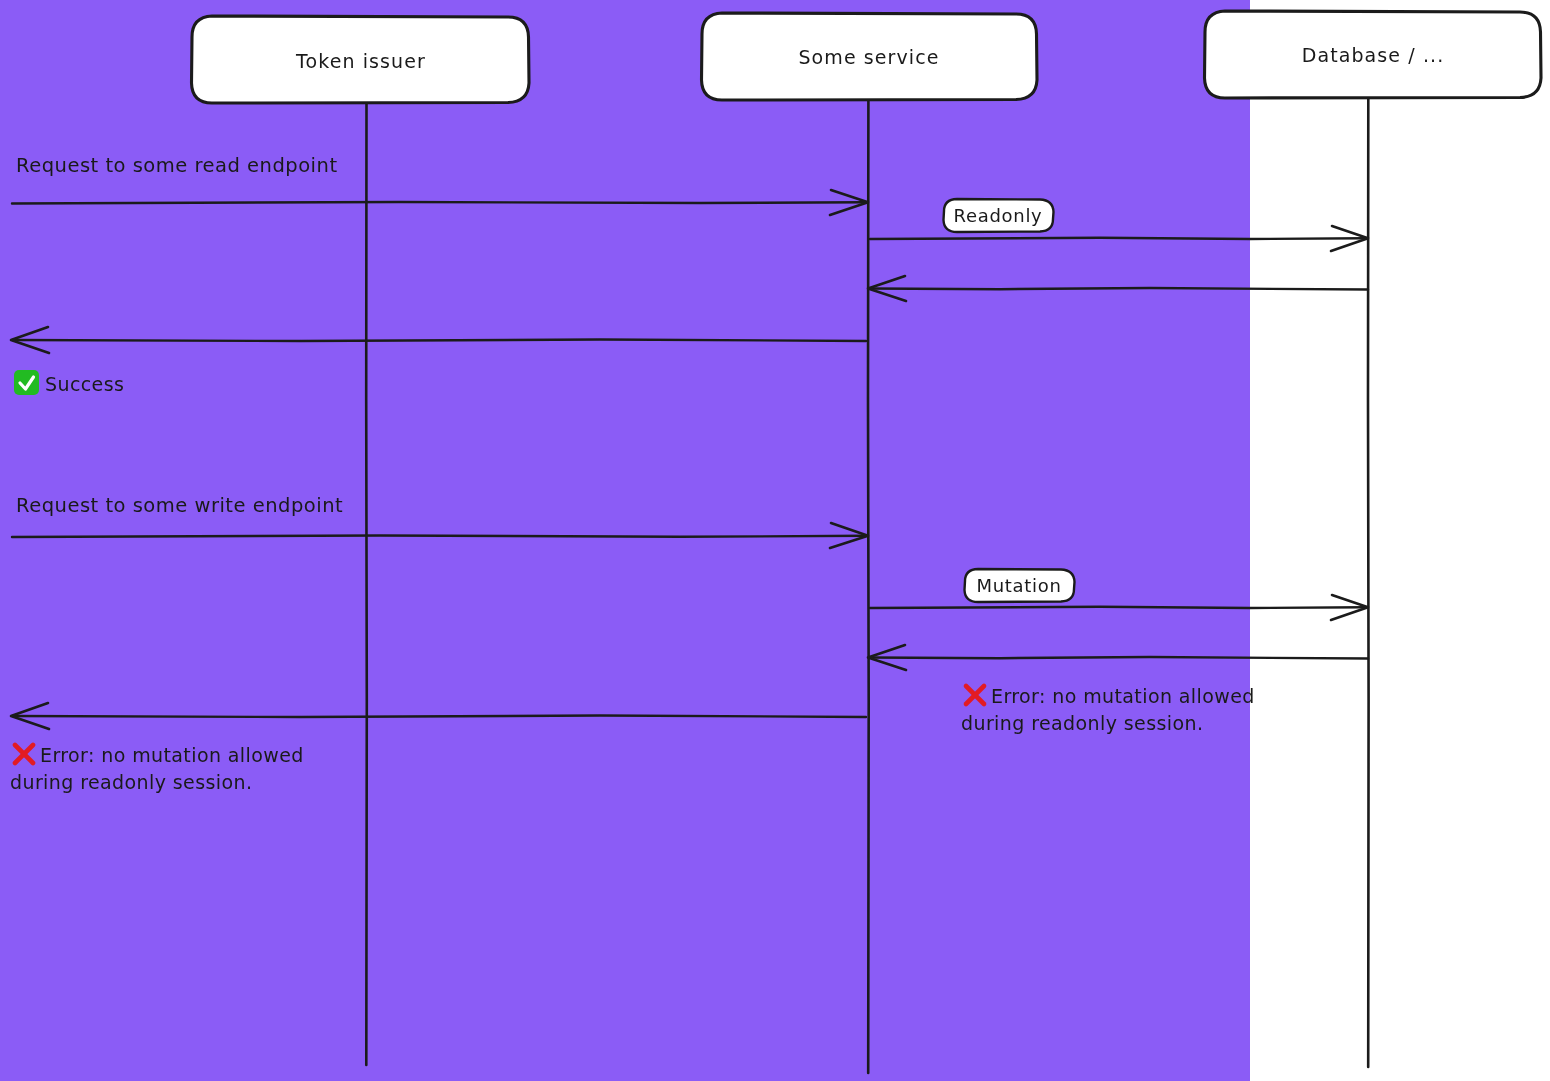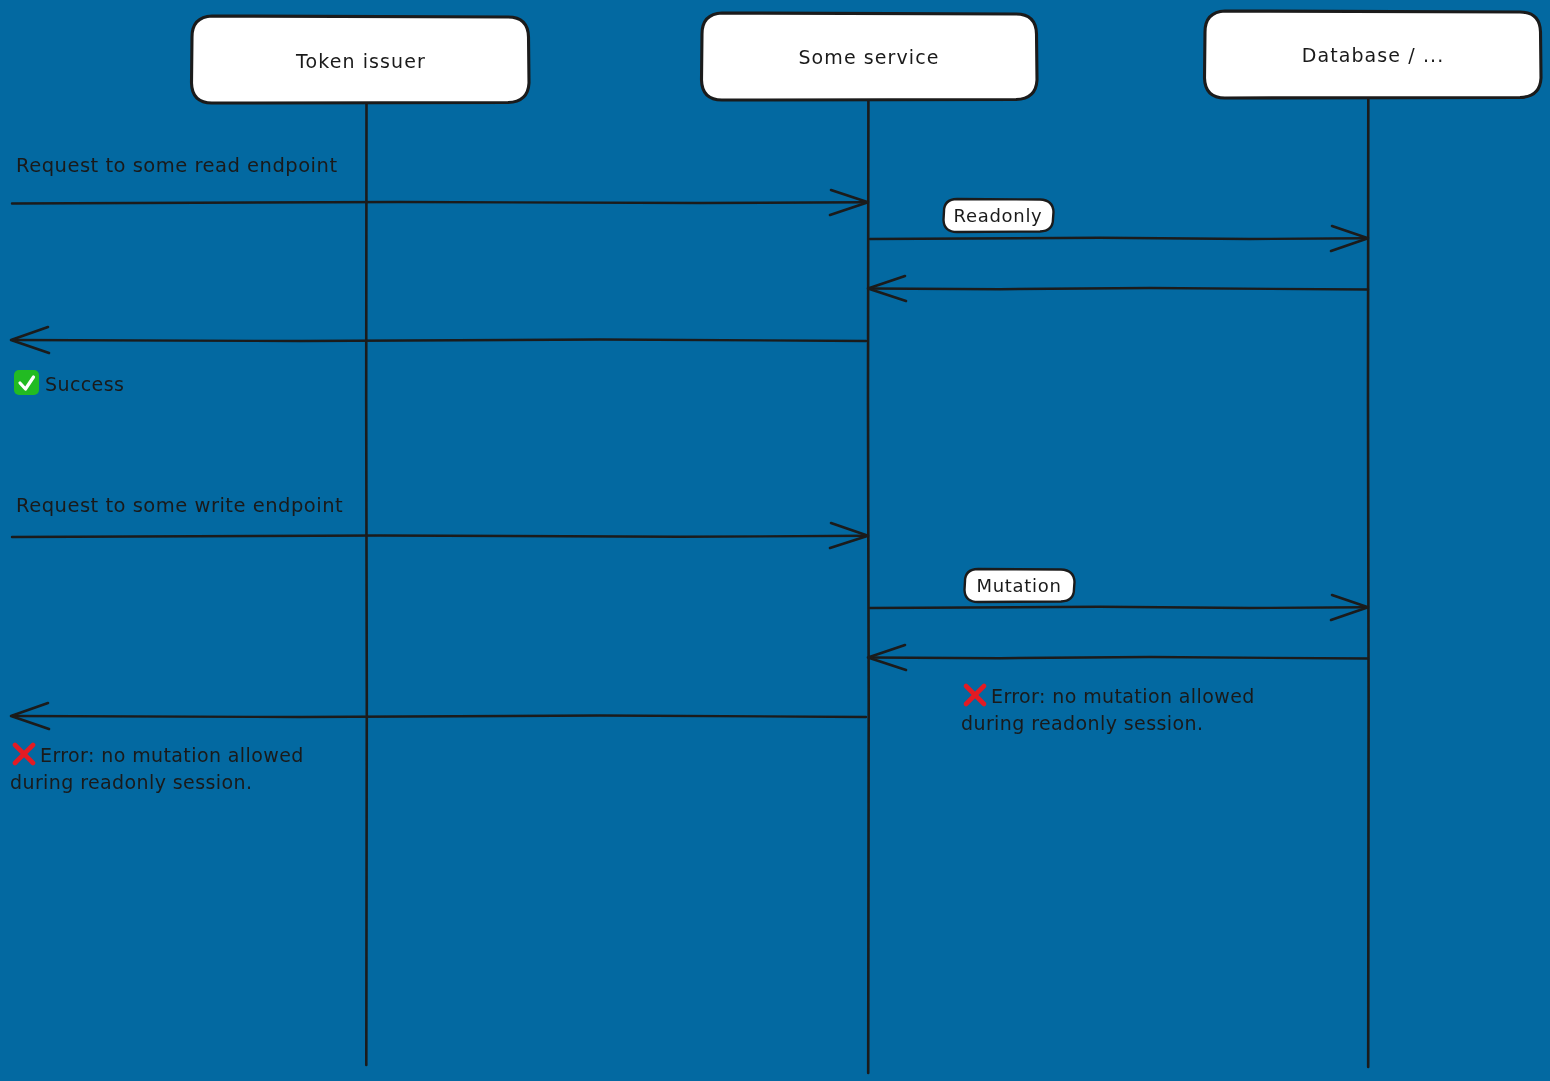--- a/index.html
+++ b/index.html
@@ -9,23 +9,23 @@
     background: #ffffff;
   }
   body {
     width: 1550px;
     height: 1081px;
     overflow: hidden;
     font-family: "DejaVu Sans", sans-serif;
   }
   #diagram-root {
     position: relative;
-    width: 1550px;
+    width: 1250px;
     height: 1081px;
-    background: #0369a1;
+    background: #8b5cf6;
   }
   svg.canvas {
     position: absolute;
     left: 0;
     top: 0;
     width: 1550px;
     height: 1081px;
   }
   .actor-label {
     font-family: "DejaVu Sans", sans-serif;

